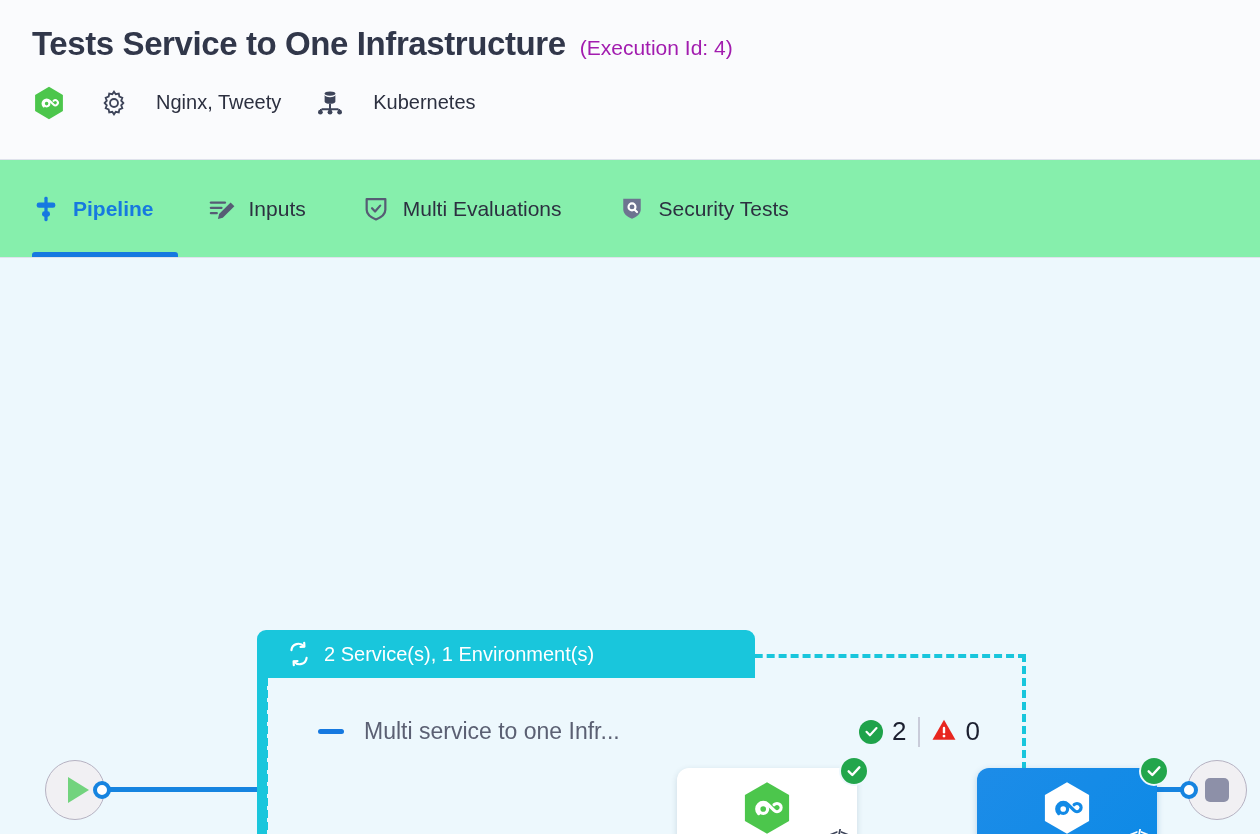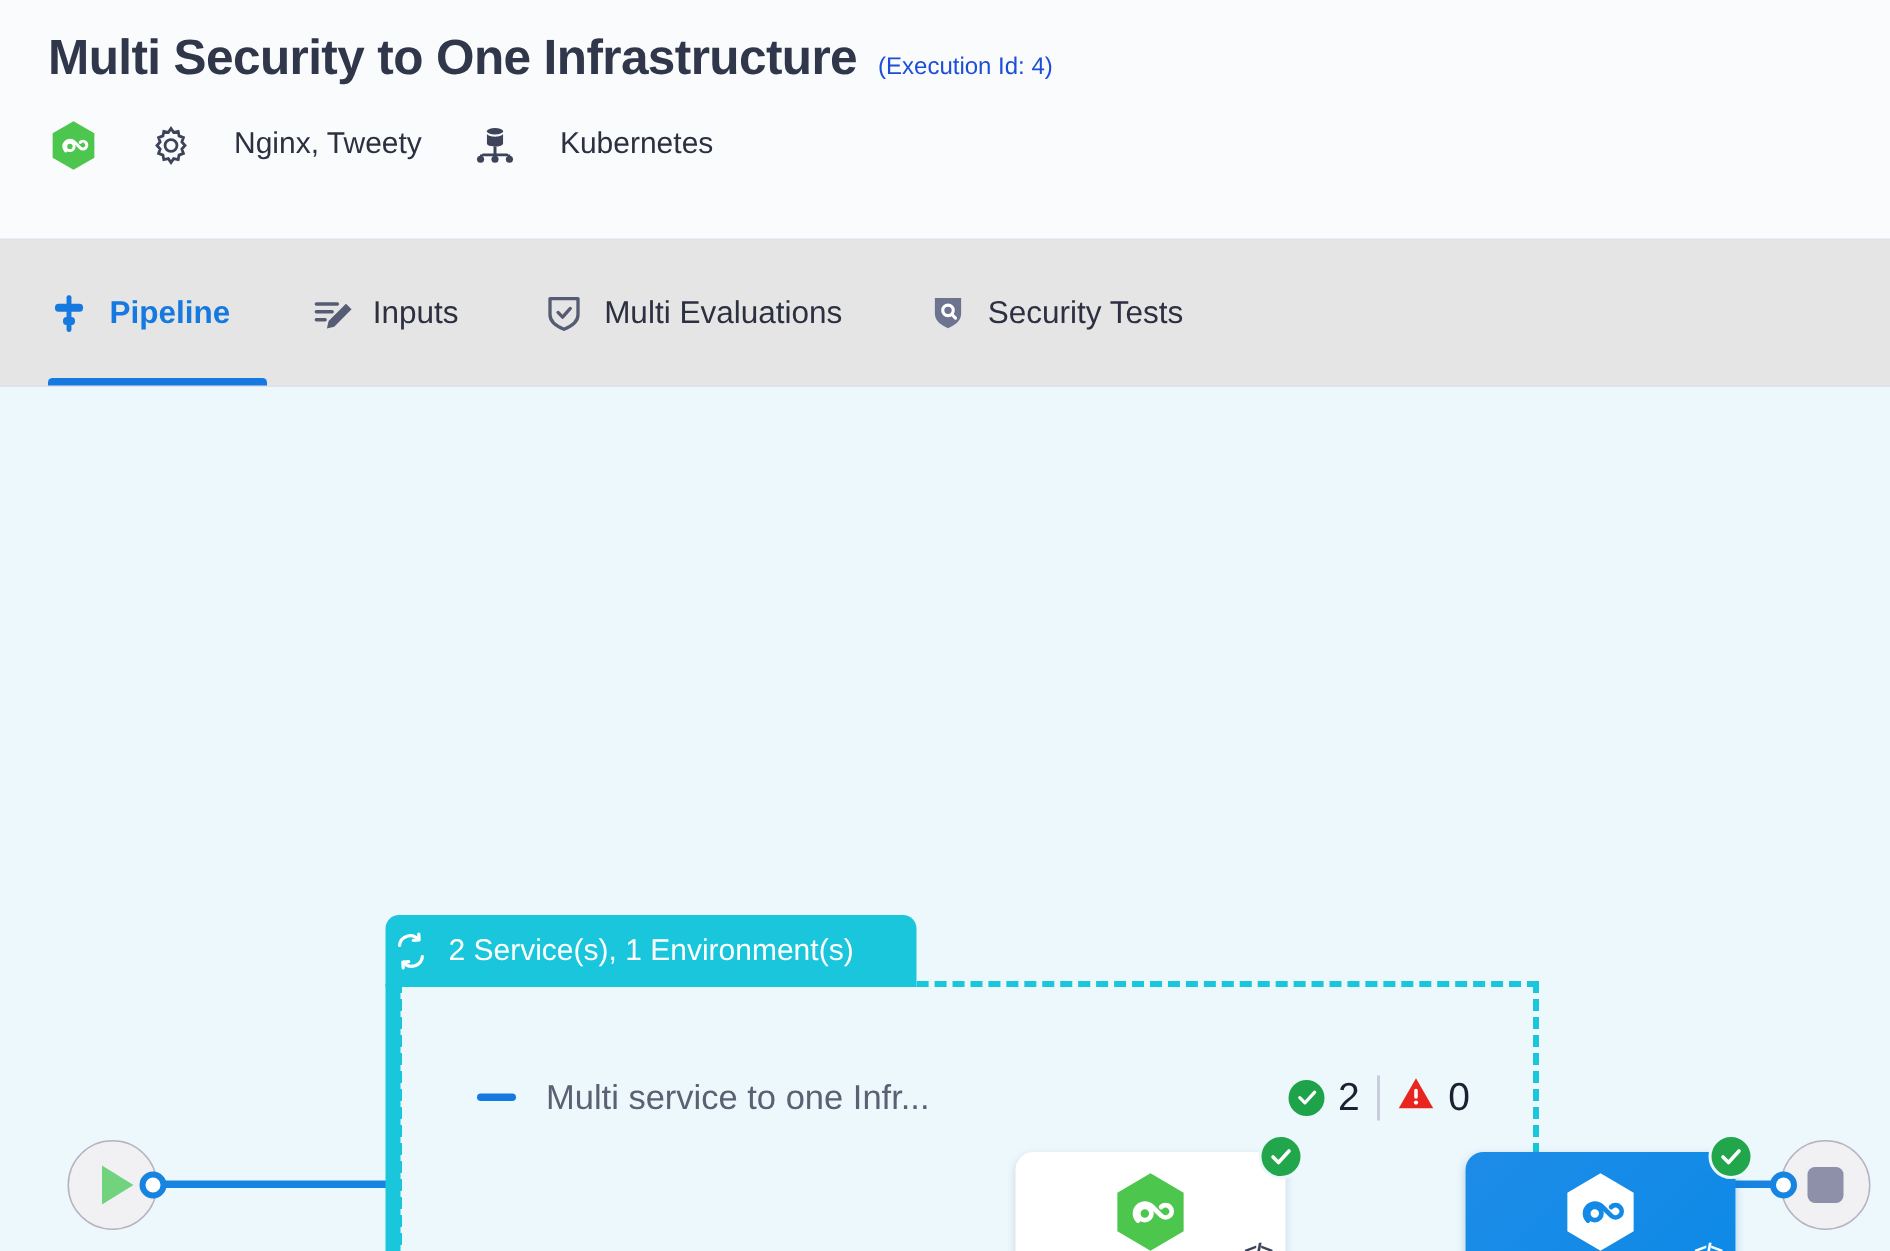--- a/index.html
+++ b/index.html
@@ -15,33 +15,33 @@
     background: #fafbfd;
     padding: 16px 0 18px 32px;
     border-bottom: 1px solid #dfe2ec;
     height: 160px;
   }
   .title-row { display: flex; align-items: baseline; gap: 14px; }
   .page-title {
     font-size: 33px; font-weight: bold; color: #31374a;
     letter-spacing: -0.4px; line-height: 1.2;
   }
-  .exec-id { font-size: 16px; color: #1d4ed8; margin-top: 20px; }
+  .exec-id { font-size: 21px; color: #a21caf; margin-top: 20px; }
 
   .meta-row { display: flex; align-items: center; gap: 0; margin-top: 22px; }
   .meta-item { display: flex; align-items: center; gap: 28px; }
   .meta-item + .meta-item { margin-left: 34px; }
   .meta-text { font-size: 20px; color: #2c3040; }
   .hex-logo-sm { width: 34px; height: 34px; display: block; }
   .gear-icon { width: 28px; height: 28px; display: block; }
   .k8s-icon { width: 30px; height: 30px; display: block; }
 
   
   .tab-bar {
-    background: #e5e5e5;
+    background: #86efac;
     border-bottom: 1px solid #dfe2ec;
     display: flex; align-items: stretch;
     padding-left: 32px;
     height: 98px;
   }
   .tab {
     display: flex; align-items: center; gap: 13px;
     padding: 0 26px 0 0;
     margin-right: 30px;
     position: relative;
@@ -100,26 +100,26 @@
   .group-box {
     position: absolute;
     left: 264px; top: 396px;
     width: 762px; height: 392px;
     border: 4px dashed #19c6dc;
     background: #edf8fd;
     z-index: 3;
   }
   .group-header {
     position: absolute;
-    left: 257px; top: 352px;
-    width: 354px; height: 48px;
+    left: 257px; top: 372px;
+    width: 498px; height: 48px;
     background: #19c6dc;
     border-radius: 9px 9px 0 0;
     display: flex; align-items: center; gap: 12px;
-    padding-left: 4px;
+    padding-left: 29px;
     z-index: 5;
   }
   .group-header-text { color: #ffffff; font-size: 20px; }
   .loop-ico { width: 26px; height: 26px; display: block; }
   
   .group-rail {
     position: absolute; left: 257px; top: 398px;
     width: 10px; height: 194px; background: #19c6dc; z-index: 5;
   }
   .collapse-row {
@@ -168,21 +168,21 @@
     font-size: 15px; font-weight: bold; letter-spacing: -1px;
   }
   .node-card.white .code-ico { color: #3d4459; }
   .node-card.blue  .code-ico { color: #ffffff; }
 </style>
 </head>
 <body>
 
 <div class="page-header">
   <div class="title-row">
-    <div class="page-title">Multi Security to One Infrastructure</div>
+    <div class="page-title">Tests Service to One Infrastructure</div>
     <div class="exec-id">(Execution Id: 4)</div>
   </div>
 
   <div class="meta-row">
     <div class="meta-item">
       <span>
         <svg class="hex-logo-sm" viewBox="0 0 40 44">
           <path d="M20 1 L38 11.5 L38 32.5 L20 43 L2 32.5 L2 11.5 Z" fill="#4cc64c"></path>
           <path d="M13.2 26.6c-2.1-2.1-2.1-5.5 0-7.6 2.1-2.1 5.5-2.1 7.6 0l5 5c1.3 1.3 3.4 1.3 4.7 0 1.3-1.3 1.3-3.4 0-4.7-1.3-1.3-3.4-1.3-4.7 0" fill="none" stroke="#ffffff" stroke-width="2.6" stroke-linecap="round"></path>
           <circle cx="16.9" cy="22.8" r="3.6" fill="none" stroke="#ffffff" stroke-width="2.6"></circle>

